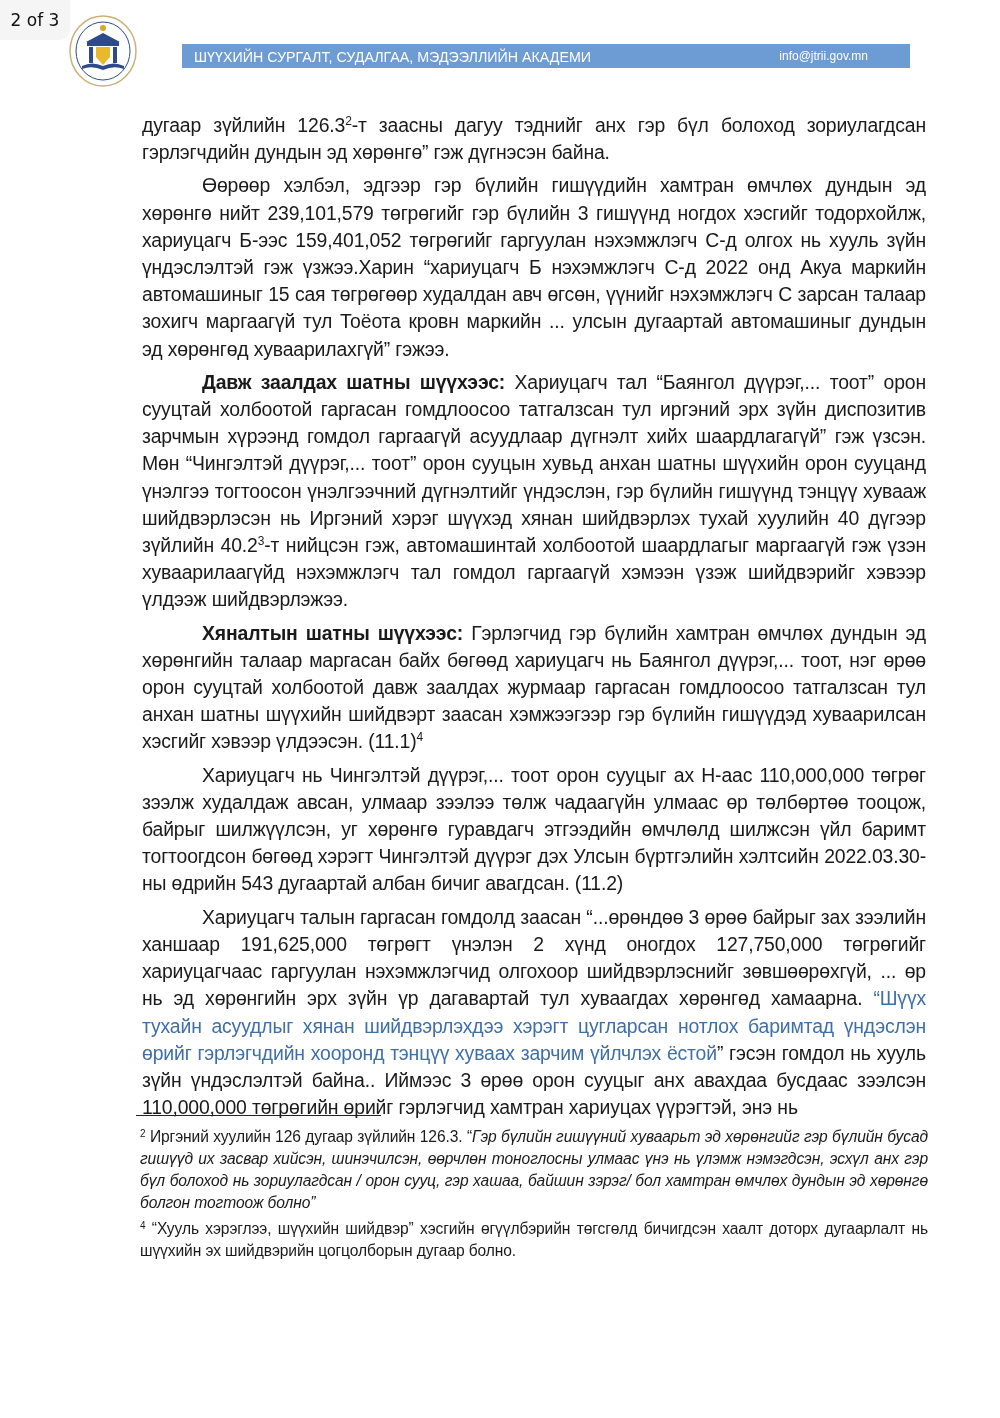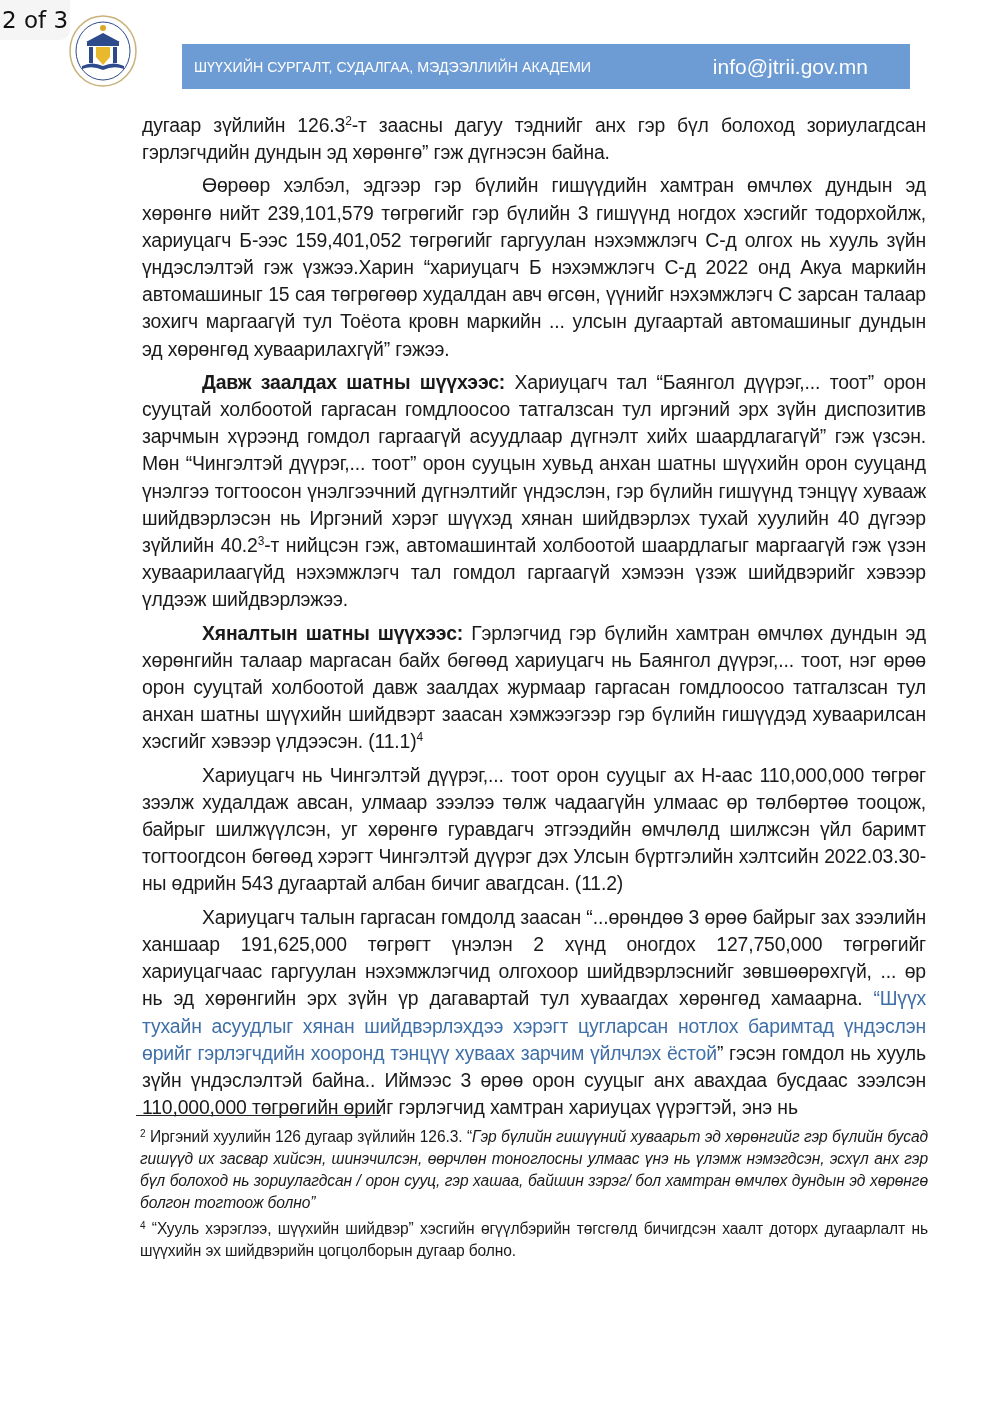--- a/index.html
+++ b/index.html
@@ -3,33 +3,33 @@
 <meta charset="utf-8">
 <style>
   html, body { margin: 0; padding: 0; }
   body {
     width: 1000px; height: 1418px; background: #ffffff; position: relative; overflow: hidden;
     font-family: "Liberation Sans", sans-serif; color: #1a1a1a;
   }
   .page-badge {
     position: absolute; left: 0; top: 0; width: 70px; height: 40px;
     background: #f5f5f5; border-radius: 0 0 10px 0;
-    font-family: "DejaVu Sans", sans-serif; font-size: 23px; color: #111;
+    font-family: "DejaVu Sans", sans-serif; font-size: 17px; color: #111;
     display: flex; align-items: center; justify-content: center;
   }
   .logo {
     position: absolute; left: 68px; top: 14px; width: 70px; height: 74px;
   }
   .header-bar {
-    position: absolute; left: 182px; top: 44px; width: 728px; height: 45px;
+    position: absolute; left: 182px; top: 44px; width: 728px; height: 24px;
     background: #6d9bd4; color: #ffffff; display: flex; align-items: center;
     font-family: "Liberation Sans", sans-serif; font-size: 15px; letter-spacing: 0px;
   }
   .header-bar .org { margin-left: 12px; flex: 1; transform: scaleX(0.95); transform-origin: left; }
-  .header-bar .email { margin-right: 42px; font-size: 21px; }
+  .header-bar .email { margin-right: 42px; font-size: 12px; }
   .content {
     position: absolute; left: 136px; top: 106px; width: 796px;
     font-size: 19.4px; line-height: 27.2px; text-align: justify;
     letter-spacing: -0.15px;
   }
   .content p { margin: 6px; }
   .content p.indent { text-indent: 60px; }
   .content sup { font-size: 12px; line-height: 0; vertical-align: 7px; }
   .content b { font-weight: bold; }
   .blue { color: #3f6fa8; }

